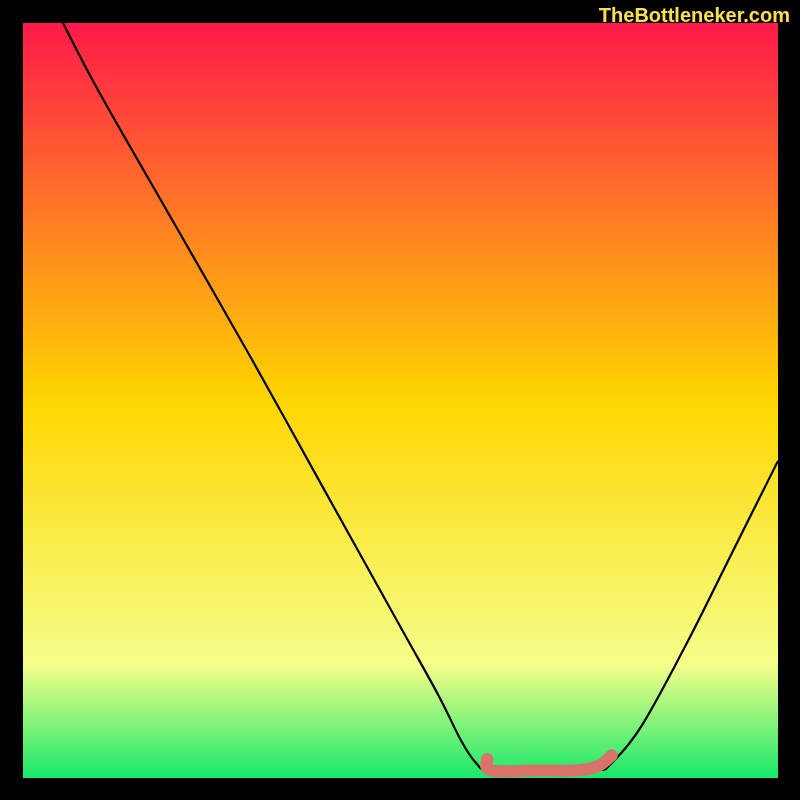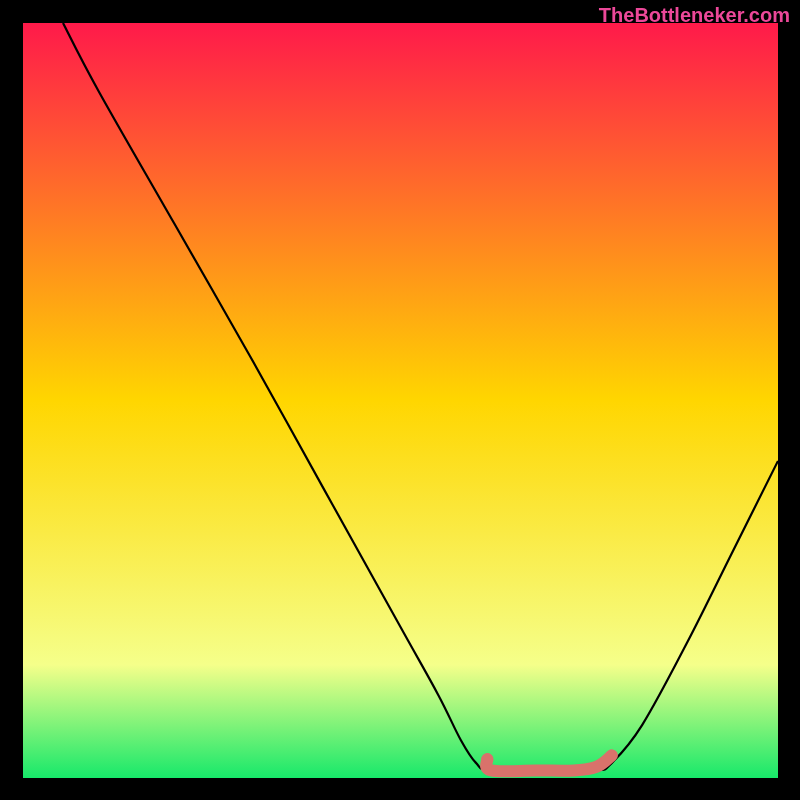--- a/index.html
+++ b/index.html
@@ -8,21 +8,21 @@
     height: 800px;
     background: #000;
     font-family: Arial, sans-serif;
     position: relative;
     overflow: hidden;
   }
   .watermark {
     position: absolute;
     top: 4px;
     right: 10px;
-    color: #ec4899;
+    color: #fde047;
     font-size: 20px;
     font-weight: bold;
     z-index: 10;
   }
   .plot-area {
     position: absolute;
     left: 23px;
     top: 23px;
     width: 755px;
     height: 755px;

